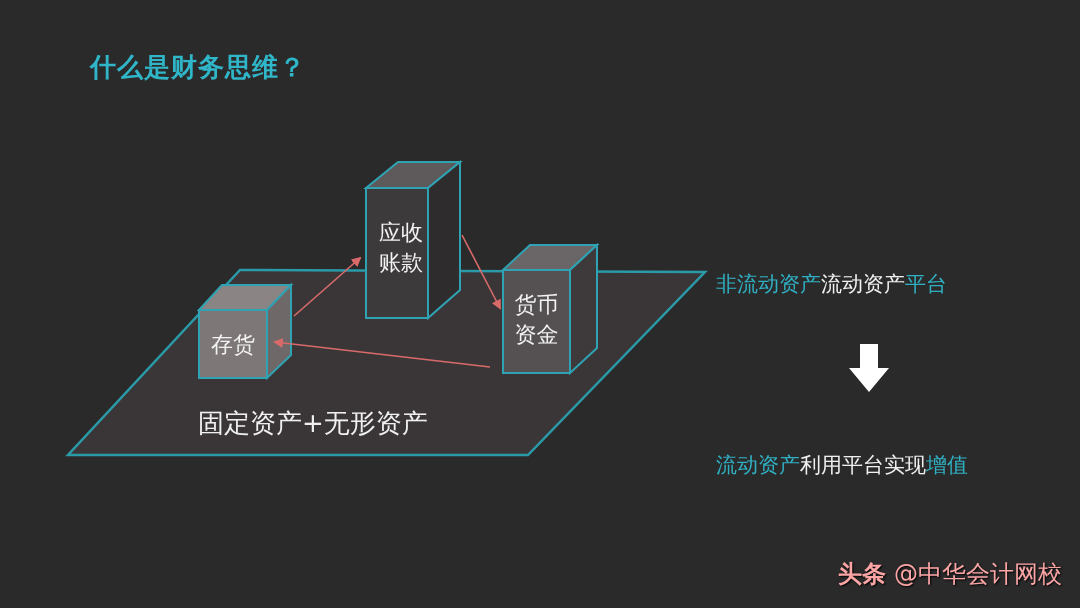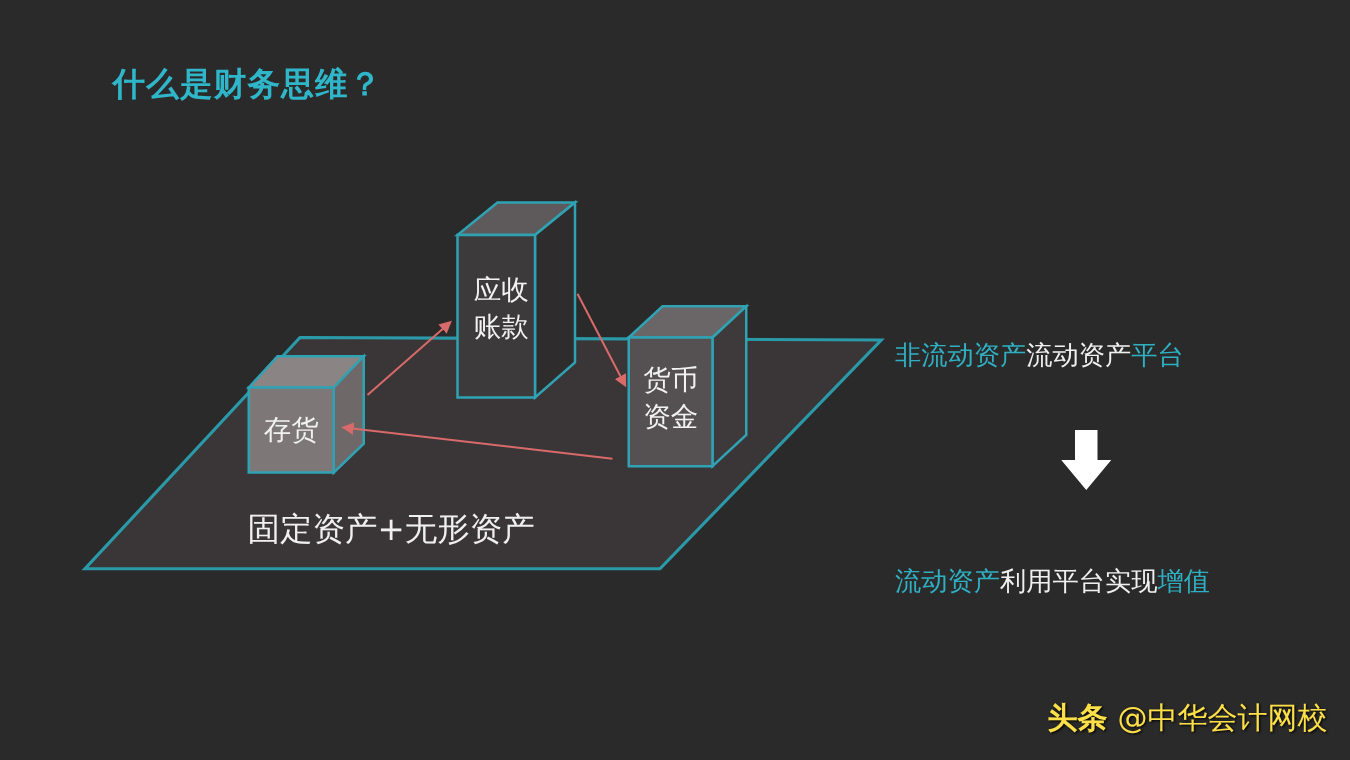--- a/index.html
+++ b/index.html
@@ -24,21 +24,21 @@
       position: absolute; left: 198px; top: 406px;
       color: #f0f0f0; font-size: 26px;
     }
     .right-line {
       position: absolute; font-size: 21px; color: #f0f0f0; white-space: nowrap;
     }
     .hl { color: #2fb0c2; }
     .down-arrow { position: absolute; left: 849px; top: 344px; }
     .watermark {
       position: absolute; right: 18px; bottom: 18px;
-      color: #fde047; font-size: 24px;
+      color: #fca5a5; font-size: 24px;
       text-shadow: 1px 1px 2px #000;
     }
     .watermark .brand { font-weight: bold; margin-right: 8px; }
   </style>
 </head>
 <body>
 
 <div class="title">什么是财务思维？</div>
 
 <svg class="diagram" width="1080" height="608" viewBox="0 0 1080 608">

